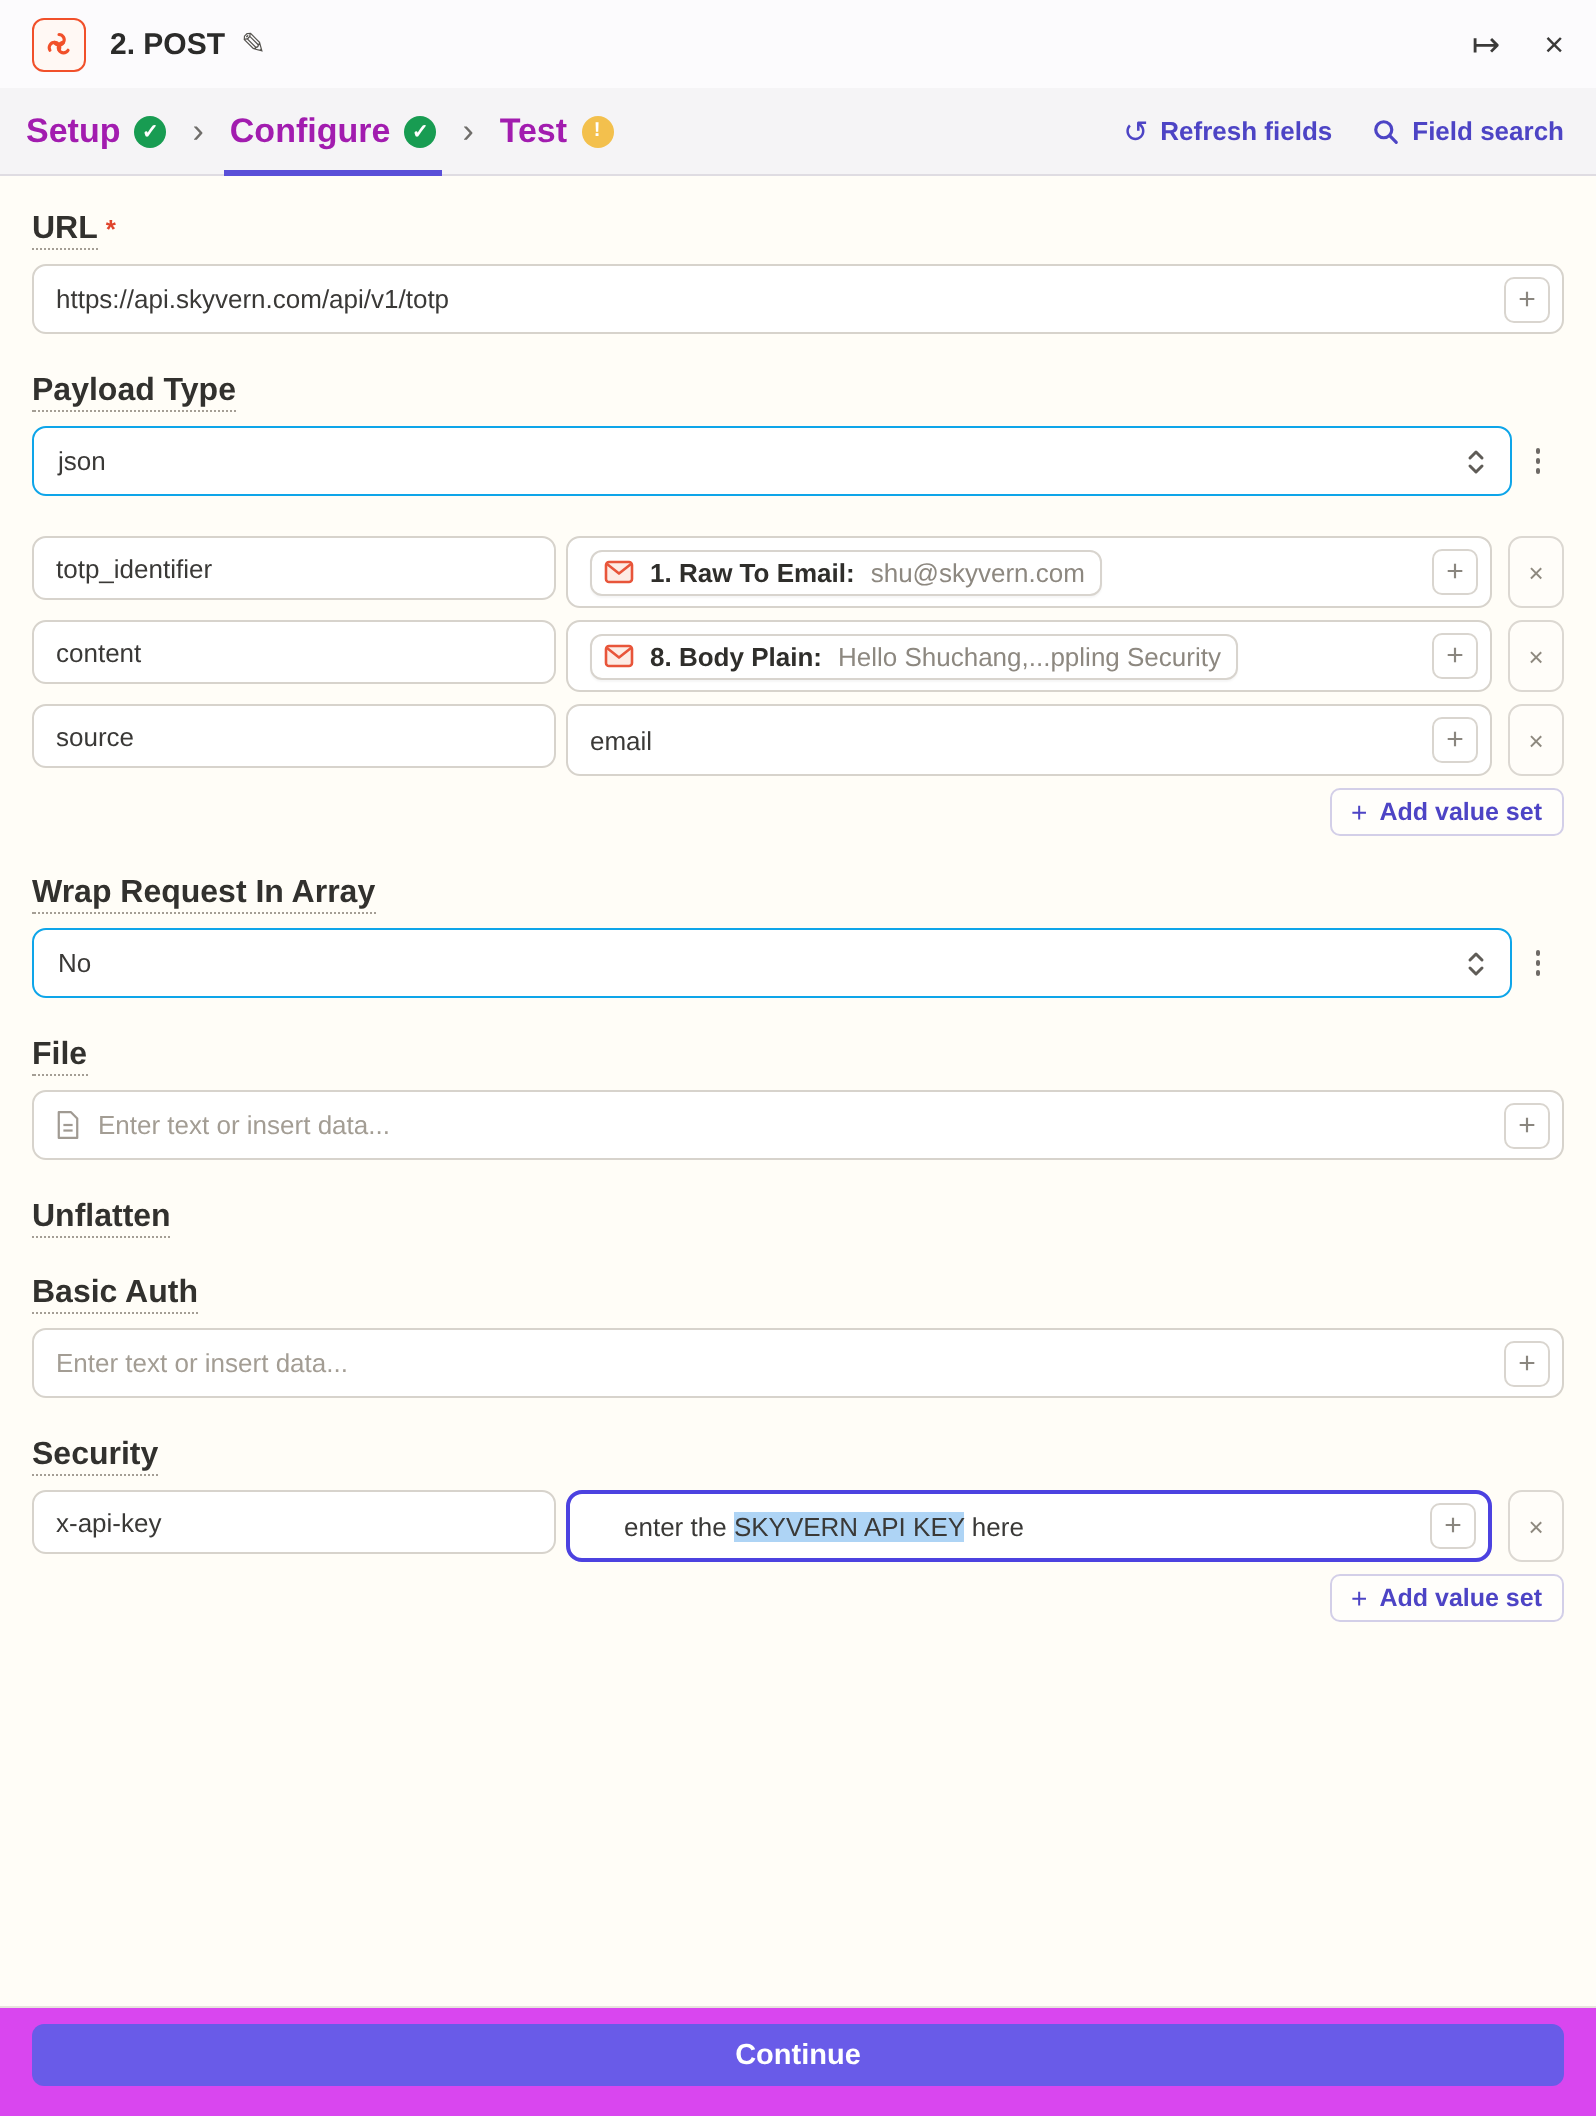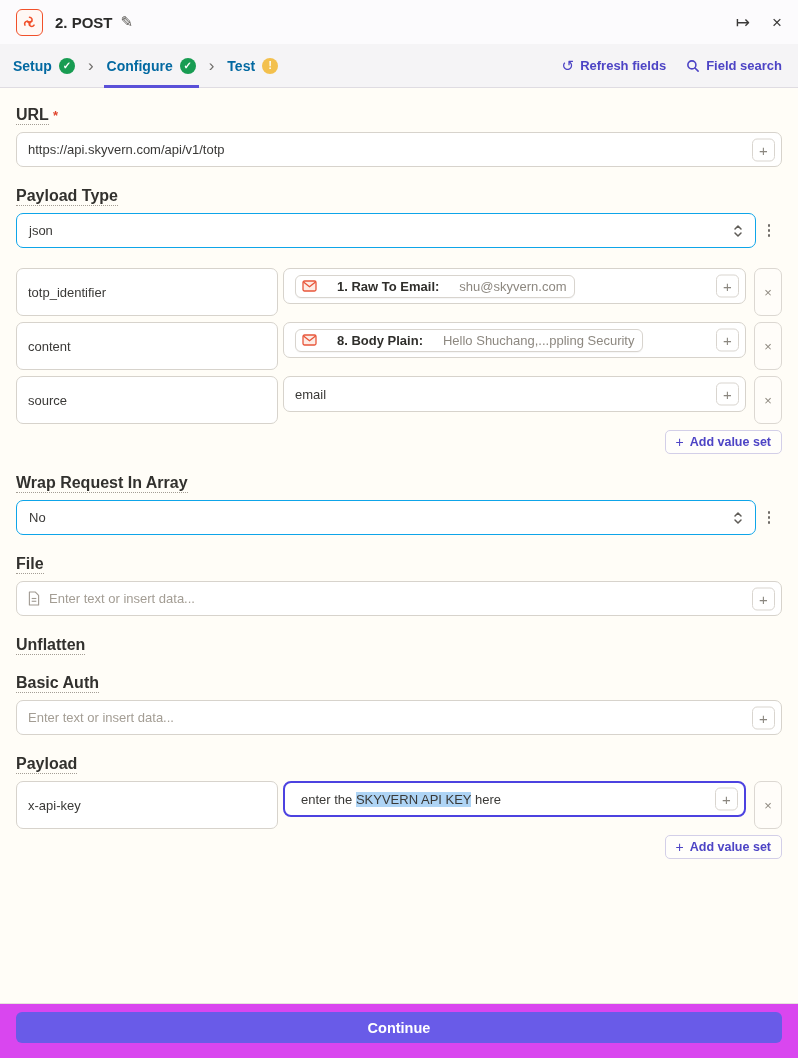--- a/index.html
+++ b/index.html
@@ -27,21 +27,21 @@
   .win-icon { font-size: 17px; color: #3b3a39; margin-left: 22px; cursor: pointer; line-height: 1; }
   
   .tabbar {
     height: 44px; background: #f5f4f6; border-bottom: 1px solid #dfdce2;
     display: flex; align-items: center; padding: 0 16px 0 10px;
   }
   .tab-item {
     position: relative; height: 100%;
     display: flex; align-items: center; gap: 7px; padding: 0 3px; cursor: pointer;
   }
-  .tab-label { font-size: 14px; font-weight: 700; color: #0369a1; }
+  .tab-label { font-size: 17px; font-weight: 700; color: #a21caf; }
   .tab-item.active::after {
     content: ""; position: absolute; left: 0; right: 0; bottom: -1px; height: 3px;
     background: #5a50d8;
   }
   .badge {
     width: 16px; height: 16px; border-radius: 50%;
     display: flex; align-items: center; justify-content: center;
     font-size: 10px; font-weight: 700; color: #fff;
   }
   .badge.ok { background: #189c52; }
@@ -87,31 +87,31 @@
   .selectbox .sel-val { flex: 1; }
   .kebab {
     width: 26px; display: flex; flex-direction: column; align-items: center; gap: 2.5px;
     cursor: pointer; padding: 6px 0;
   }
   .kebab i { width: 2.8px; height: 2.8px; border-radius: 50%; background: #6e6a66; }
   
   .kv-row { display: flex; align-items: stretch; margin-bottom: 6px; }
   .kv-key {
     width: 262px; flex: 0 0 auto; margin-right: 5px;
-    height: 48px;
+    height: 32px;
   }
   .kv-val { flex: 1; height: 36px; margin-right: 8px; }
-  .kv-val.focused { border: 2px solid #4c42e0; border-radius: 8px; padding-left: 16px; }
+  .kv-val.focused { border: 2px solid #4c42e0; border-radius: 8px; padding-left: 27px; }
   .removebtn {
     width: 28px; flex: 0 0 auto; border: 1px solid #dcd8d2; border-radius: 7px;
     background: #fffdf9; color: #8e897f; font-size: 13px;
     display: flex; align-items: center; justify-content: center; cursor: pointer;
   }
   .pill {
-    display: inline-flex; align-items: center; gap: 20px;
+    display: inline-flex; align-items: center; gap: 8px;
     border: 1px solid #d8d4ce; border-radius: 6px; background: #fff;
     padding: 3px 8px 3px 6px; box-shadow: 0 1px 1px rgba(0,0,0,0.04);
     max-width: 100%; white-space: nowrap; overflow: hidden;
   }
   .pill-prefix { font-weight: 700; color: #2f2e2b; font-size: 13px; }
   .pill-text { color: #8d8880; font-size: 13px; }
   .addset-row { display: flex; justify-content: flex-end; margin-top: 2px; }
   .addset-btn {
     display: inline-flex; align-items: center; gap: 6px;
     border: 1px solid #d3cfe8; border-radius: 5px; background: #fffefb;
@@ -316,21 +316,21 @@
 
   <div class="section">
     <div class="fld-row"><span class="fld">Basic Auth</span></div>
     <div class="inputbox">
       <input placeholder="Enter text or insert data..." style="">
       <span class="plusbtn">+</span>
     </div>
   </div>
 
   <div class="section">
-    <div class="fld-row"><span class="fld">Payload</span></div>
+    <div class="fld-row"><span class="fld">Security</span></div>
     <div class="kv-row">
       <div class="inputbox kv-key" style="padding-right:11px;">
         <input value="x-api-key" style="">
       </div>
       <div class="inputbox kv-val focused">
         <span><span>enter the </span><span class="sel-text">SKYVERN API KEY</span><span> here</span></span>
         <span class="plusbtn">+</span>
       </div>
       <div class="removebtn">×</div>
     </div>

